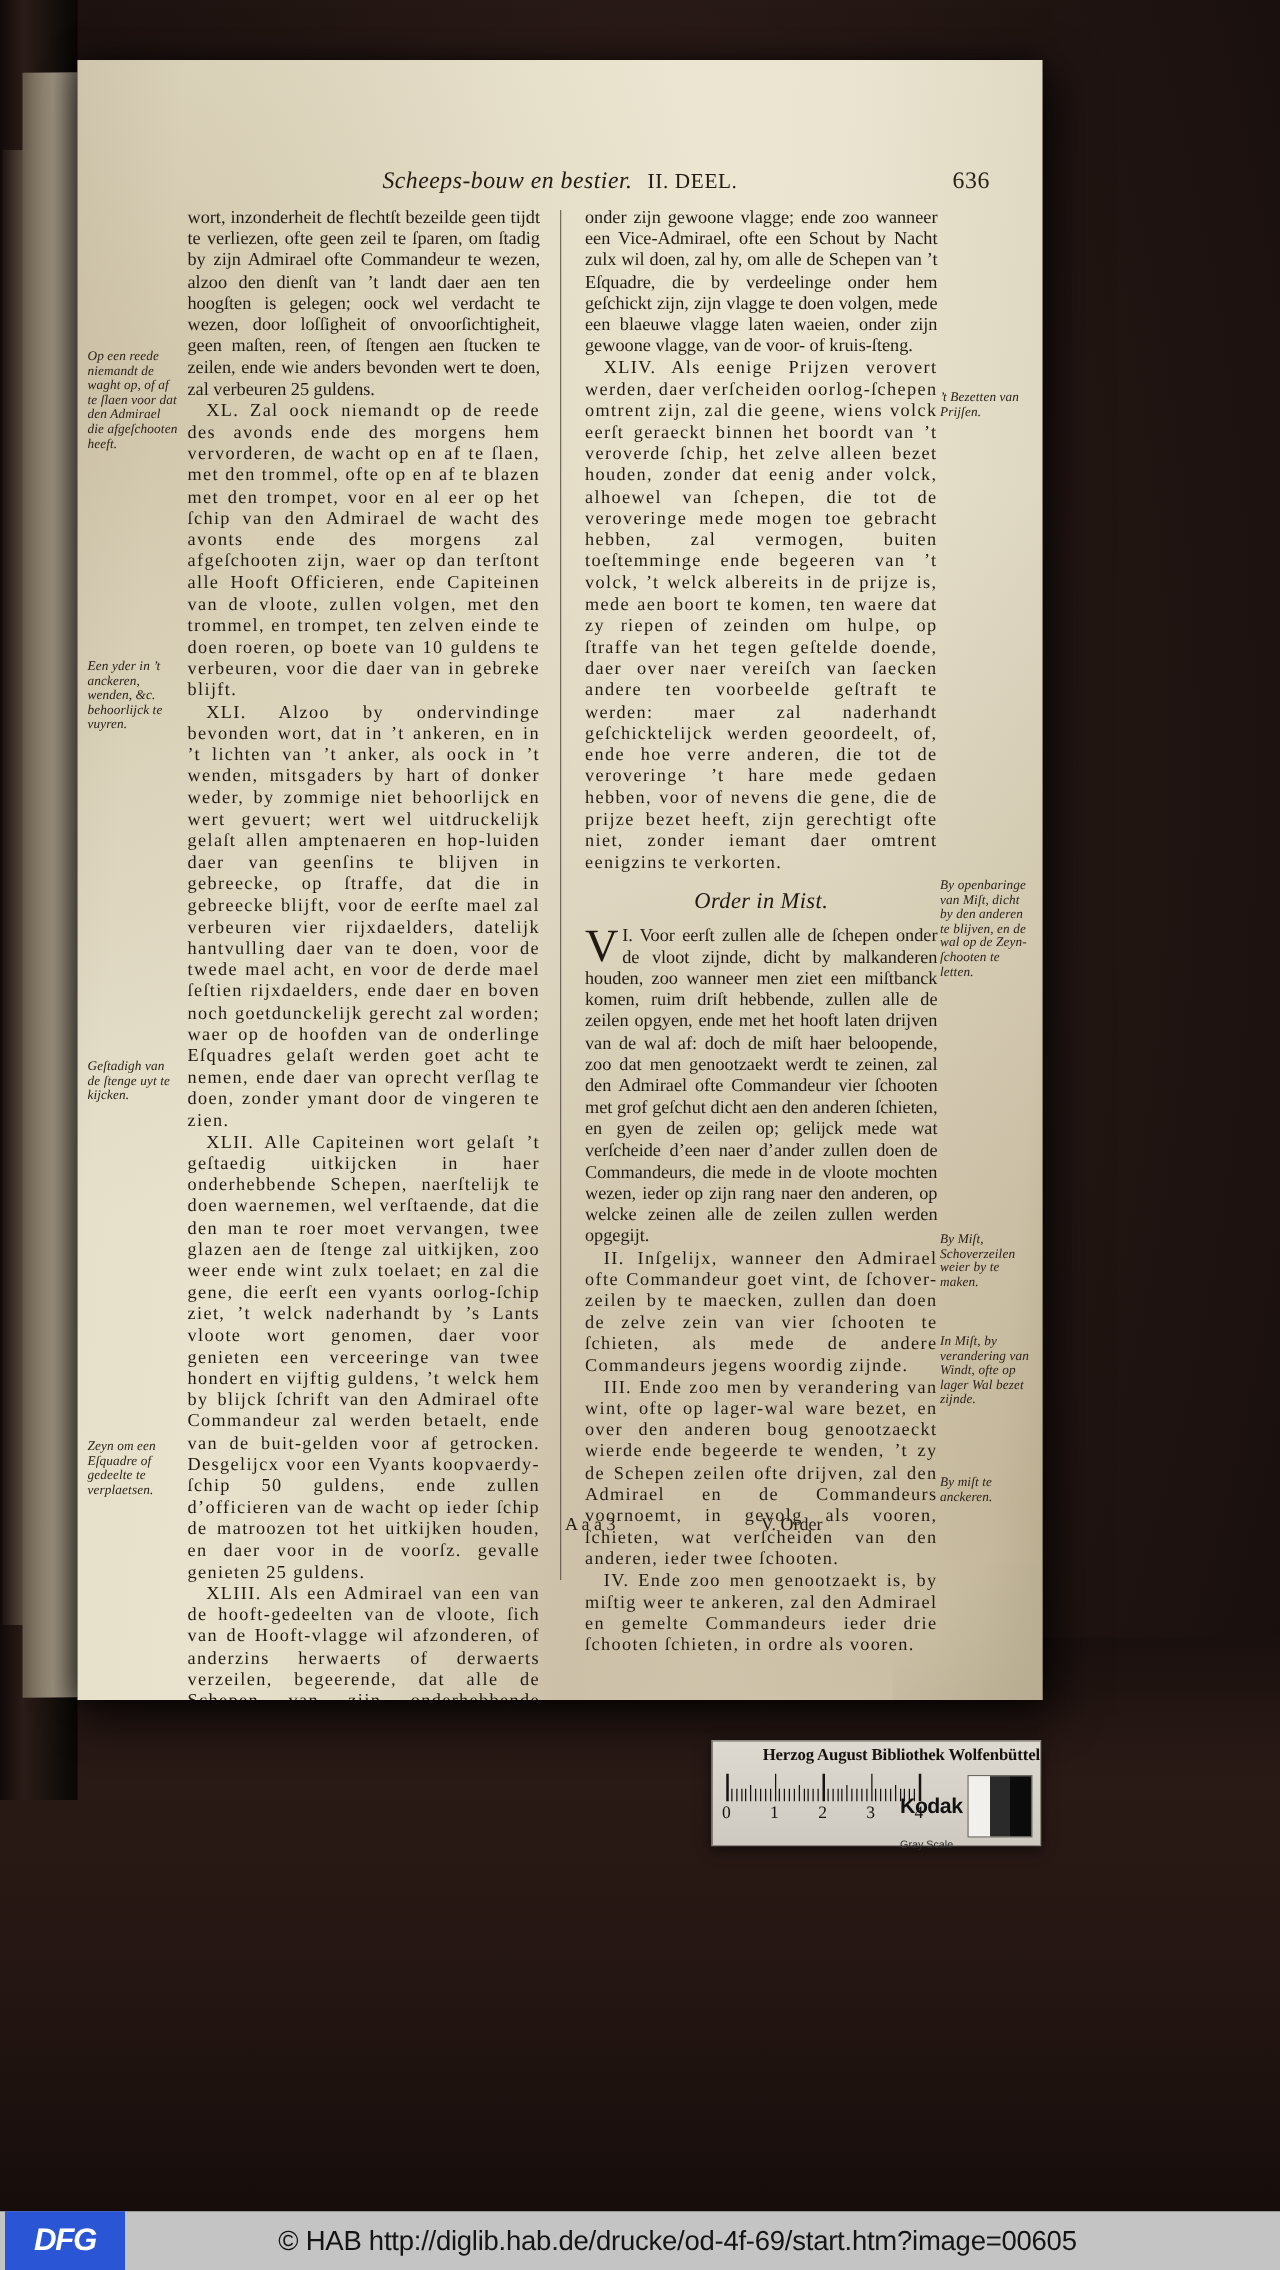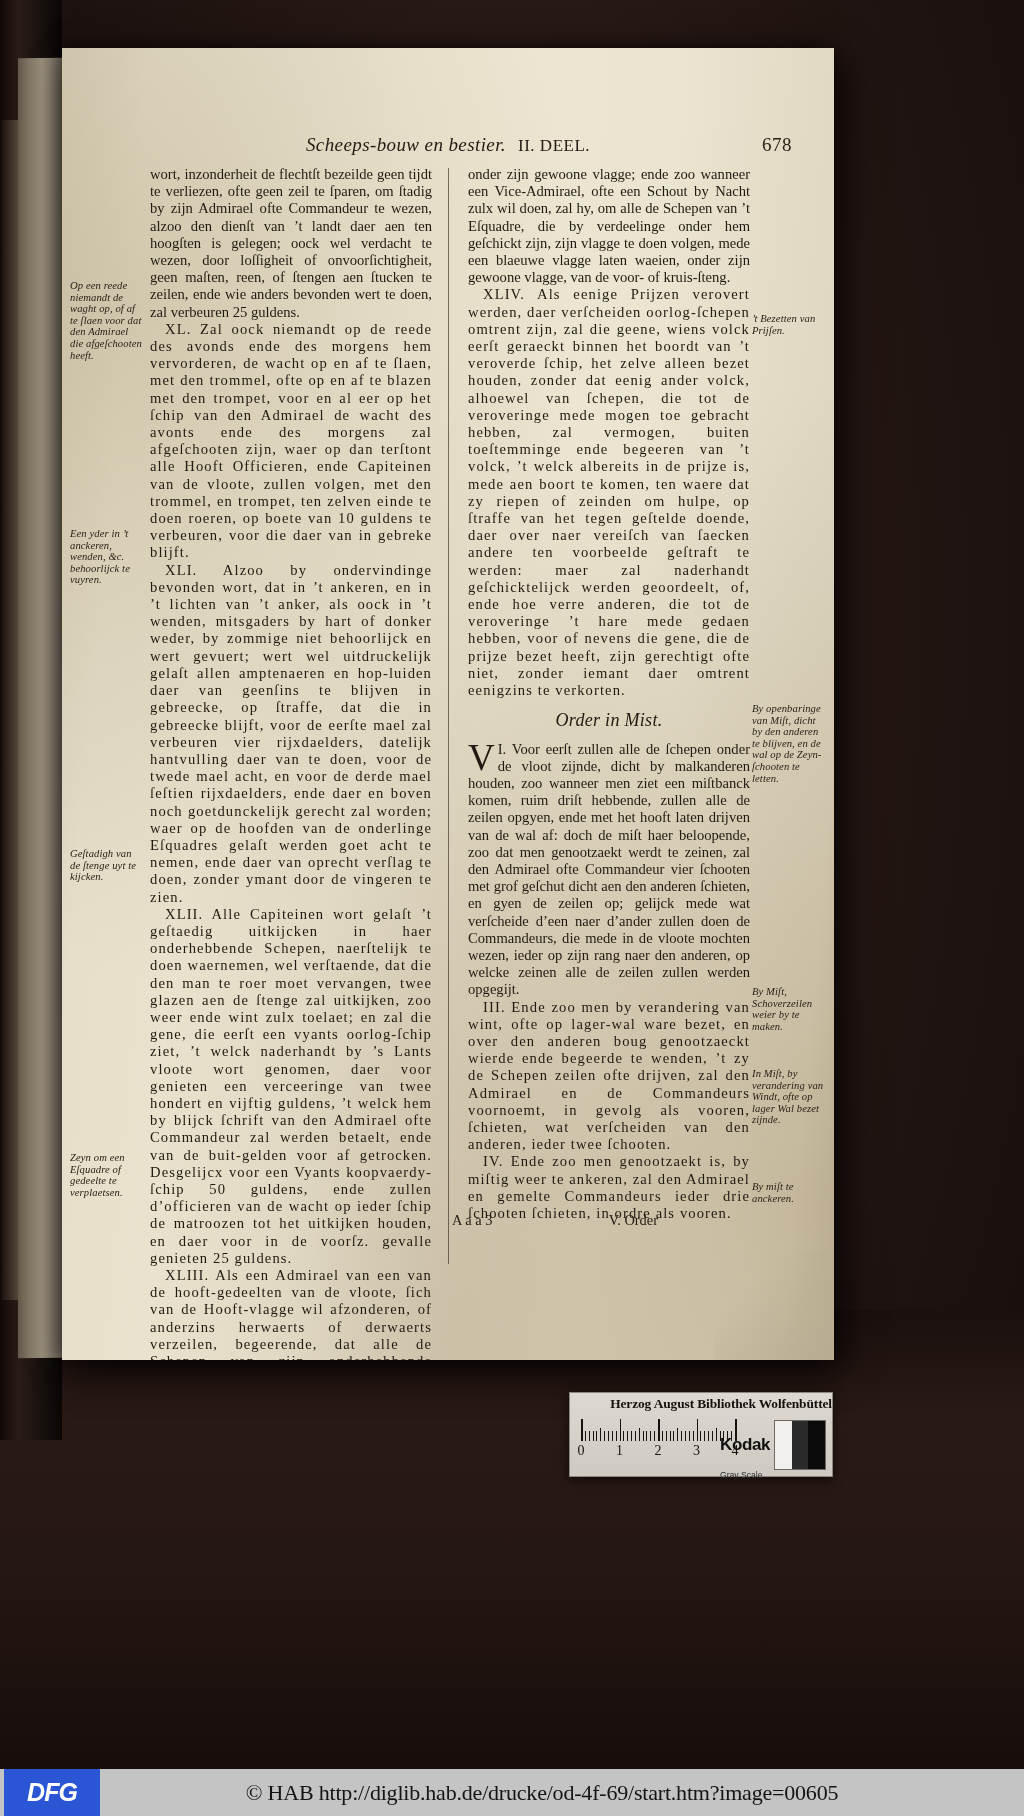--- a/index.html
+++ b/index.html
@@ -187,61 +187,62 @@
     background:#2a55d4;
     display:flex;align-items:center;justify-content:center;
   }
   .dfg span{
     font-family:"Liberation Sans", sans-serif;
     font-weight:bold;font-style:italic;font-size:25px;color:#fff;
     letter-spacing:-1px;
   }
   .url{
     flex:1;text-align:center;
-    font-family:Liberation Serif, serif;
+    font-family:Liberation Sans, sans-serif;
     font-size:22px;color:#141414;letter-spacing:-.2px;
     padding-right:40px;
   }
 </style>
 </head>
 <body>
 
 <div class="scan-bg"></div>
 <div class="table-shadow"></div>
 <div class="gutter"></div>
 <div class="left-page-edge"></div>
 <div class="left-page-edge2"></div>
 
 <div class="page">
 
   <div class="page-corner"></div>
 
   <div class="runhead">
     <span class="rh-ital">Scheeps-bouw en bestier.</span><span class="rh-caps">II. DEEL.</span>
   </div>
-  <div class="folio">678</div>
+  <div class="folio">636</div>
 
   <div class="cols">
     <div class="rule"></div>
 
     <div class="col col-left">
       <p>wort, inzonderheit de flechtſt bezeilde geen tijdt te verliezen, ofte geen zeil te ſparen, om ſtadig by zijn Admirael ofte Commandeur te wezen, alzoo den dienſt van ’t landt daer aen ten hoogſten is gelegen; oock wel verdacht te wezen, door loſſigheit of onvoorſichtigheit, geen maſten, reen, of ſtengen aen ſtucken te zeilen, ende wie anders bevonden wert te doen, zal verbeuren 25 guldens.</p>
       <p class="indent art">XL. Zal oock niemandt op de reede des avonds ende des morgens hem vervorderen, de wacht op en af te ſlaen, met den trommel, ofte op en af te blazen met den trompet, voor en al eer op het ſchip van den Admirael de wacht des avonts ende des morgens zal afgeſchooten zijn, waer op dan terſtont alle Hooft Officieren, ende Capiteinen van de vloote, zullen volgen, met den trommel, en trompet, ten zelven einde te doen roeren, op boete van 10 guldens te verbeuren, voor die daer van in gebreke blijft.</p>
       <p class="indent art">XLI. Alzoo by ondervindinge bevonden wort, dat in ’t ankeren, en in ’t lichten van ’t anker, als oock in ’t wenden, mitsgaders by hart of donker weder, by zommige niet behoorlijck en wert gevuert; wert wel uitdruckelijk gelaſt allen amptenaeren en hop-luiden daer van geenſins te blijven in gebreecke, op ſtraffe, dat die in gebreecke blijft, voor de eerſte mael zal verbeuren vier rijxdaelders, datelijk hantvulling daer van te doen, voor de twede mael acht, en voor de derde mael ſeſtien rijxdaelders, ende daer en boven noch goetdunckelijk gerecht zal worden; waer op de hoofden van de onderlinge Eſquadres gelaſt werden goet acht te nemen, ende daer van oprecht verſlag te doen, zonder ymant door de vingeren te zien.</p>
       <p class="indent art">XLII. Alle Capiteinen wort gelaſt ’t geſtaedig uitkijcken in haer onderhebbende Schepen, naerſtelijk te doen waernemen, wel verſtaende, dat die den man te roer moet vervangen, twee glazen aen de ſtenge zal uitkijken, zoo weer ende wint zulx toelaet; en zal die gene, die eerſt een vyants oorlog-ſchip ziet, ’t welck naderhandt by ’s Lants vloote wort genomen, daer voor genieten een verceeringe van twee hondert en vijftig guldens, ’t welck hem by blijck ſchrift van den Admirael ofte Commandeur zal werden betaelt, ende van de buit-gelden voor af getrocken. Desgelijcx voor een Vyants koopvaerdy-ſchip 50 guldens, ende zullen d’officieren van de wacht op ieder ſchip de matroozen tot het uitkijken houden, en daer voor in de voorſz. gevalle genieten 25 guldens.</p>
       <p class="indent art">XLIII. Als een Admirael van een van de hooft-gedeelten van de vloote, ſich van de Hooft-vlagge wil afzonderen, of anderzins herwaerts of derwaerts verzeilen, begeerende, dat alle de Schepen van zijn onderhebbende Eſquadre hem volgen, zal hy een blauwe vlagge laten waeyen van de groote ſteng,</p>
     </div>
 
     <div class="col col-right">
       <p>onder zijn gewoone vlagge; ende zoo wanneer een Vice-Admirael, ofte een Schout by Nacht zulx wil doen, zal hy, om alle de Schepen van ’t Eſquadre, die by verdeelinge onder hem geſchickt zijn, zijn vlagge te doen volgen, mede een blaeuwe vlagge laten waeien, onder zijn gewoone vlagge, van de voor- of kruis-ſteng.</p>
       <p class="indent art">XLIV. Als eenige Prijzen verovert werden, daer verſcheiden oorlog-ſchepen omtrent zijn, zal die geene, wiens volck eerſt geraeckt binnen het boordt van ’t veroverde ſchip, het zelve alleen bezet houden, zonder dat eenig ander volck, alhoewel van ſchepen, die tot de veroveringe mede mogen toe gebracht hebben, zal vermogen, buiten toeſtemminge ende begeeren van ’t volck, ’t welck albereits in de prijze is, mede aen boort te komen, ten waere dat zy riepen of zeinden om hulpe, op ſtraffe van het tegen geſtelde doende, daer over naer vereiſch van ſaecken andere ten voorbeelde geſtraft te werden: maer zal naderhandt geſchicktelijck werden geoordeelt, of, ende hoe verre anderen, die tot de veroveringe ’t hare mede gedaen hebben, voor of nevens die gene, die de prijze bezet heeft, zijn gerechtigt ofte niet, zonder iemant daer omtrent eenigzins te verkorten.</p>
 
       <div class="sec-head">Order in Mist.</div>
 
       <p><span class="dropcap">V</span><span>I. Voor eerſt zullen alle de ſchepen onder de vloot zijnde, dicht by malkanderen houden, zoo wanneer men ziet een miſtbanck komen, ruim driſt hebbende, zullen alle de zeilen opgyen, ende met het hooft laten drijven van de wal af: doch de miſt haer beloopende, zoo dat men genootzaekt werdt te zeinen, zal den Admirael ofte Commandeur vier ſchooten met grof geſchut dicht aen den anderen ſchieten, en gyen de zeilen op; gelijck mede wat verſcheide d’een naer d’ander zullen doen de Commandeurs, die mede in de vloote mochten wezen, ieder op zijn rang naer den anderen, op welcke zeinen alle de zeilen zullen werden opgegijt.</span></p>
+      <p class="indent art">II. Inſgelijx, wanneer den Admirael ofte Commandeur goet vint, de ſchover-zeilen by te maecken, zullen dan doen de zelve zein van vier ſchooten te ſchieten, als mede de andere Commandeurs jegens woordig zijnde.</p>
       <p class="indent art">III. Ende zoo men by verandering van wint, ofte op lager-wal ware bezet, en over den anderen boug genootzaeckt wierde ende begeerde te wenden, ’t zy de Schepen zeilen ofte drijven, zal den Admirael en de Commandeurs voornoemt, in gevolg als vooren, ſchieten, wat verſcheiden van den anderen, ieder twee ſchooten.</p>
       <p class="indent art">IV. Ende zoo men genootzaekt is, by miſtig weer te ankeren, zal den Admirael en gemelte Commandeurs ieder drie ſchooten ſchieten, in ordre als vooren.</p>
     </div>
   </div>
 
   <div class="sig">
     <span class="aaa">A a a 3</span>
     <span class="vende">V. Order</span>
   </div>
 

